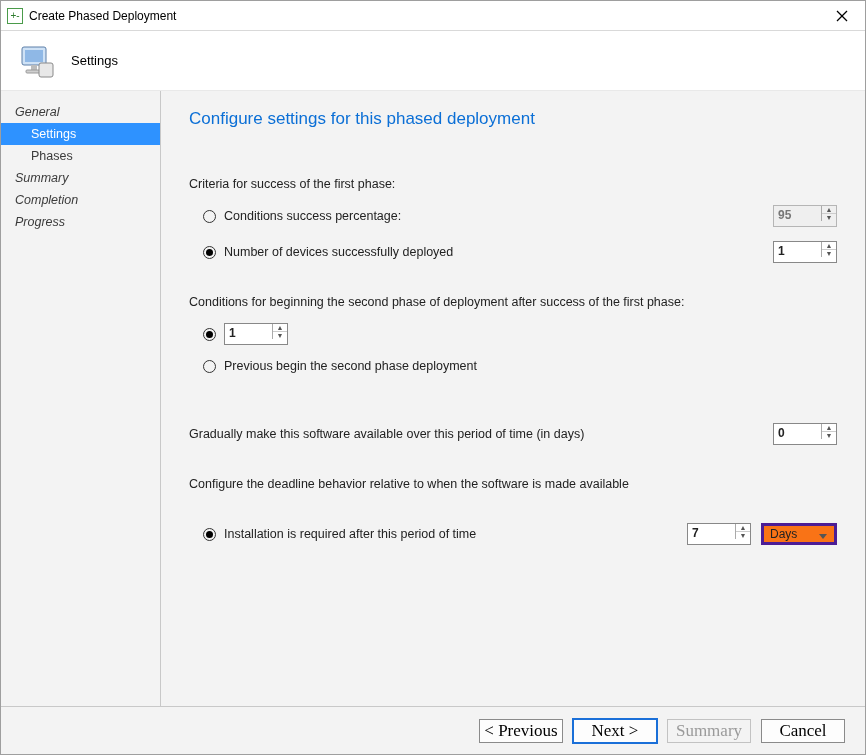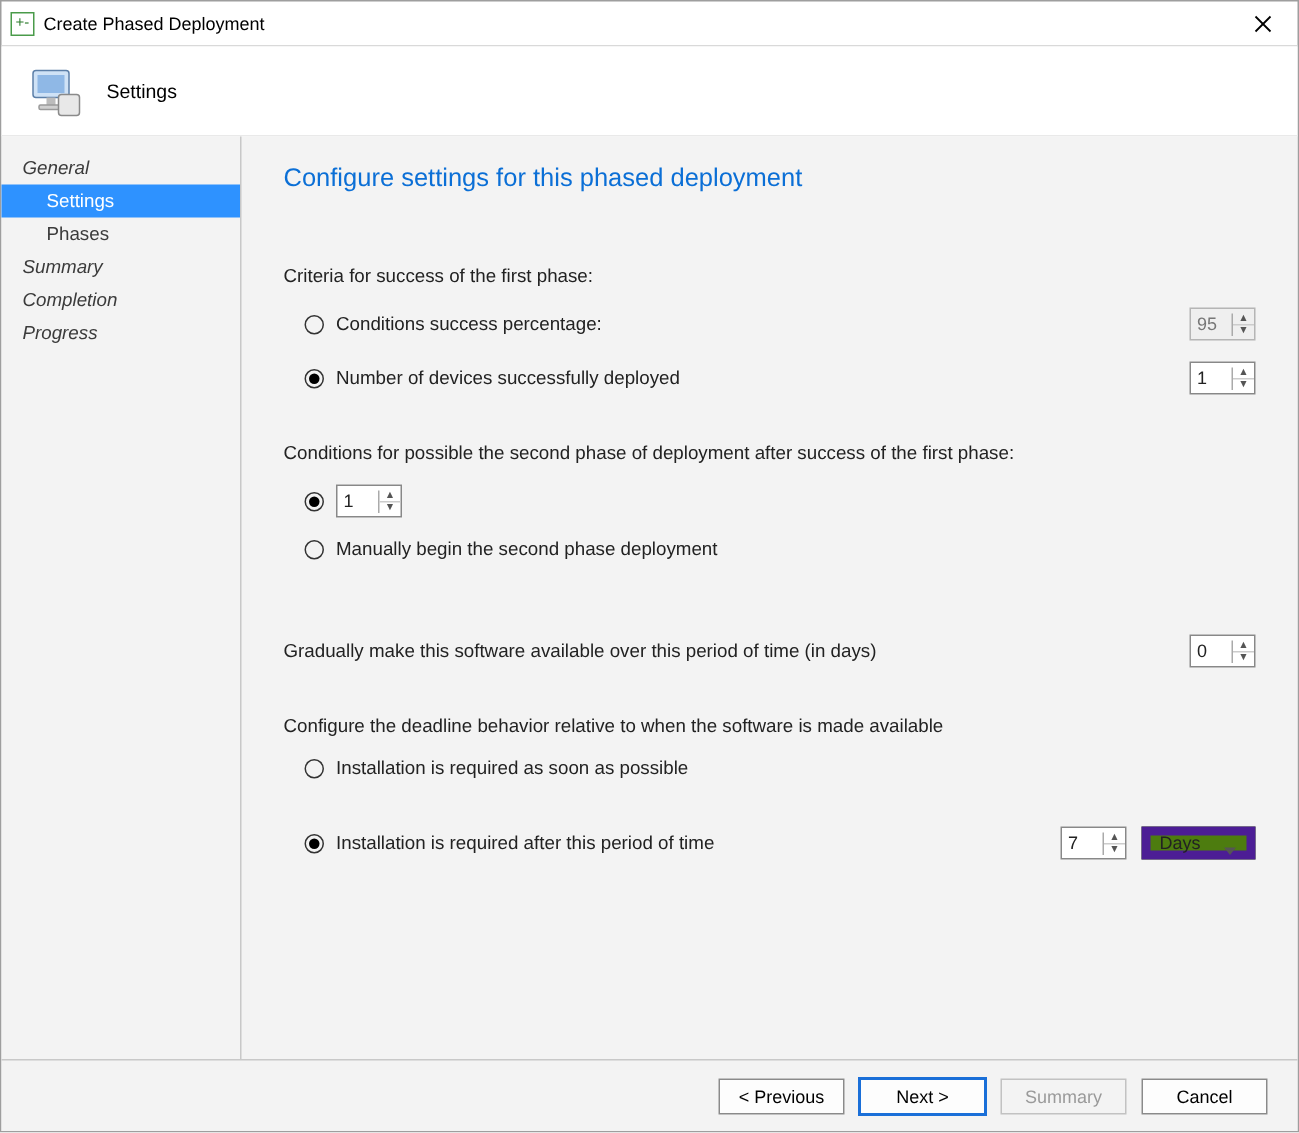--- a/index.html
+++ b/index.html
@@ -59,54 +59,55 @@
   .radio {
     width: 13px; height: 13px; border: 1px solid #333; border-radius: 50%;
     margin-right: 8px; display: inline-flex; align-items: center; justify-content: center;
     flex-shrink: 0;
   }
   .radio.checked::after {
     content: ""; width: 7px; height: 7px; background: #000; border-radius: 50%;
   }
 
   .spinbox {
-    width: 44px; height: 22px; border: 1px solid #888; background: #fff;
-    display: flex; align-items: center; font-size: 12px;
+    width: 64px; height: 22px; border: 1px solid #888; background: #fff;
+    display: flex; align-items: flex-start; font-size: 12px; font-weight: bold;
   }
   .spinbox.disabled { background: #efefef; color: #777; border-color: #b5b5b5; }
   .spinbox .val { flex: 1; padding: 2px 4px; }
   .spinbox .spin {
     width: 15px; border-left: 1px solid #aaa; display: flex; flex-direction: column;
   }
   .spinbox .spin div {
     flex: 1; display: flex; align-items: center; justify-content: center;
     font-size: 7px; line-height: 1; color: #555;
   }
   .spinbox .spin div:first-child { border-bottom: 1px solid #ccc; }
 
   .select {
-    width: 76px; height: 22px; border: 6px solid #4c1d95; background: #4d7c0f;
+    width: 76px; height: 22px; border: 3px solid #4c1d95; background: #f97316;
     display: flex; align-items: center; padding: 0 6px; font-size: 12px;
     margin-left: 10px; position: relative;
   }
   .select::after {
     content: ""; position: absolute; right: 7px; top: 8px; width: 0; height: 0;
     border-left: 4px solid transparent; border-right: 4px solid transparent;
     border-top: 5px solid #555;
   }
 
   .footer {
     height: 48px; border-top: 1px solid #c8c8c8; background: #f3f3f3;
     display: flex; align-items: center; justify-content: flex-end; padding-right: 20px;
     gap: 10px;
   }
   .btn {
     width: 84px; height: 24px; border: 1px solid #8a8a8a; background: #fdfdfd;
-    font-size: 12px; display: flex; align-items: center; justify-content: center;
+    font-size: 17px; display: flex; align-items: center; justify-content: center;
     cursor: pointer;
+    font-family: Liberation Serif, serif;
   }
   .btn.primary { outline: 2px solid #1a6fd8; outline-offset: -1px; }
   .btn.disabled { color: #9a9a9a; border-color: #c2c2c2; background: #f3f3f3; cursor: default; }
 </style>
 </head>
 <body>
 
 <div class="window">
 
   <div class="titlebar">
@@ -168,60 +169,56 @@
           <span class="val">1</span>
           <span class="spin">
               <div>▲</div>
               <div>▼</div>
             </span>
         </span>
       </div>
 
       <div class="block-gap"></div>
 
-      <div class="section-label">Conditions for possible the second phase of deployment after success of the first phase:</div>
+      <div class="section-label">Conditions for beginning the second phase of deployment after success of the first phase:</div>
 
       <div class="row">
         <span class="radio checked"></span>
         <span class="spinbox">
           <span class="val">1</span>
           <span class="spin">
               <div>▲</div>
               <div>▼</div>
             </span>
         </span>
       </div>
 
       <div class="row">
         <span class="radio"></span>
-        <span class="text">Manually begin the second phase deployment</span>
+        <span class="text">Previous begin the second phase deployment</span>
       </div>
 
       <div class="block-gap"></div>
       <div class="block-gap"></div>
 
       <div class="row" style="padding-left:0">
         <span class="text">Gradually make this software available over this period of time (in days)</span>
         <span class="spinbox">
           <span class="val">0</span>
           <span class="spin">
               <div>▲</div>
               <div>▼</div>
             </span>
         </span>
       </div>
 
       <div class="block-gap"></div>
 
       <div class="section-label">Configure the deadline behavior relative to when the software is made available</div>
 
-      <div class="row">
-        <span class="radio"></span>
-        <span class="text">Installation is required as soon as possible</span>
-      </div>
 
       <div class="block-gap"></div>
 
       <div class="row">
         <span class="radio checked"></span>
         <span class="text">Installation is required after this period of time</span>
         <span class="spinbox">
           <span class="val">7</span>
           <span class="spin">
               <div>▲</div>

